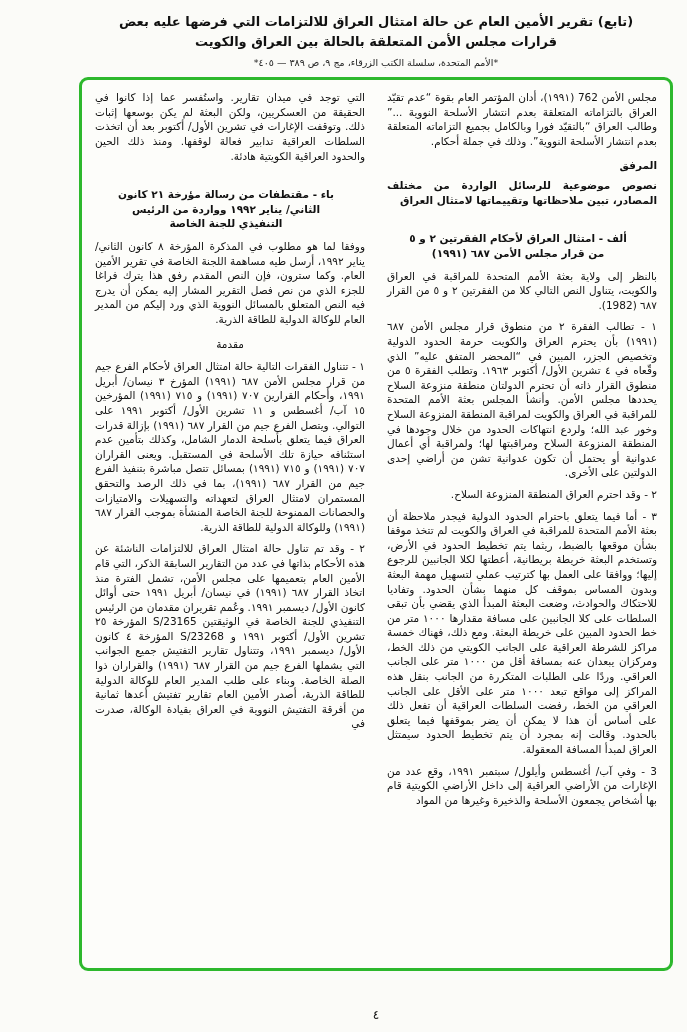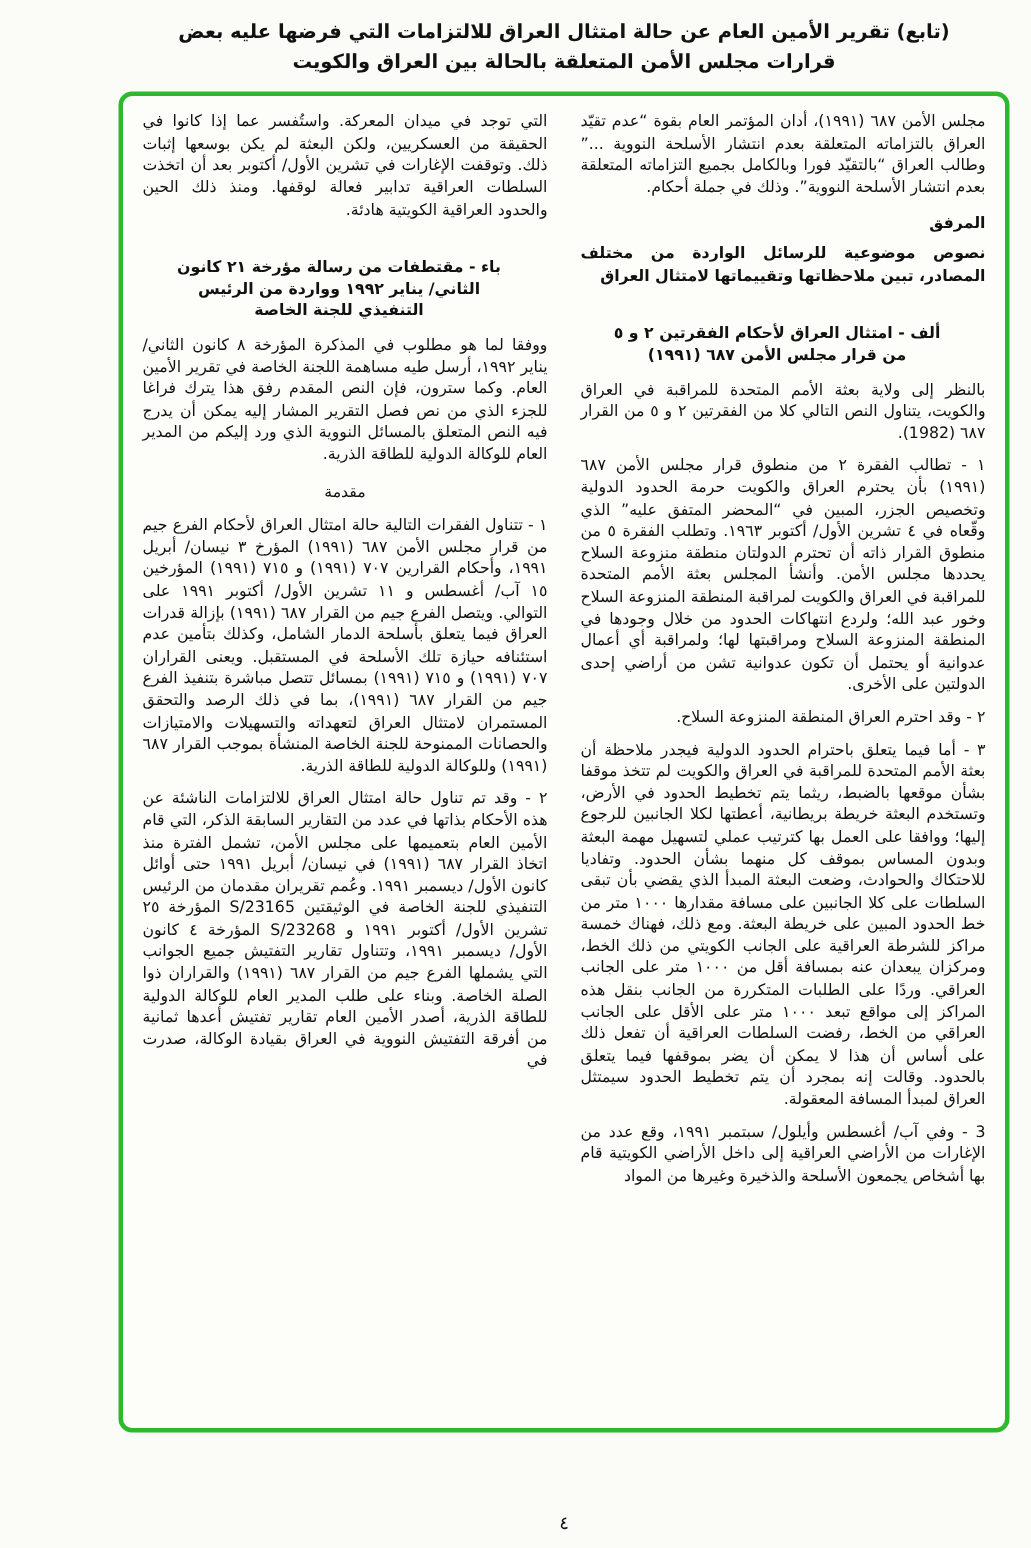--- a/index.html
+++ b/index.html
@@ -72,36 +72,37 @@
   }
 </style>
 </head>
 <body>
 
 <div class="page">
 
   <header class="doc-header">
     <div class="title">(تابع) تقرير الأمين العام عن حالة امتثال العراق للالتزامات التي فرضها عليه بعض</div>
     <div class="title">قرارات مجلس الأمن المتعلقة بالحالة بين العراق والكويت</div>
+    <div class="citation">*الأمم المتحدة، سلسلة الكتب الزرقاء، مج ٩، ص ٣٨٩ — ٤٠٥*</div>
   </header>
 
   <section class="green-box">
     <div class="col" id="col-right">
-        <div class="blk p">مجلس الأمن ٦٨٧ (١٩٩١)، أدان المؤتمر العام بقوة “عدم تقيّد العراق بالتزاماته المتعلقة بعدم انتشار الأسلحة النووية ...” وطالب العراق “بالتقيّد فورا وبالكامل بجميع التزاماته المتعلقة بعدم انتشار الأسلحة النووية”. وذلك في جملة أحكام.</div>
+        <div class="blk p">مجلس الأمن 762 (١٩٩١)، أدان المؤتمر العام بقوة “عدم تقيّد العراق بالتزاماته المتعلقة بعدم انتشار الأسلحة النووية ...” وطالب العراق “بالتقيّد فورا وبالكامل بجميع التزاماته المتعلقة بعدم انتشار الأسلحة النووية”. وذلك في جملة أحكام.</div>
         <div class="blk h">المرفق</div>
         <div class="blk p-bold">نصوص موضوعية للرسائل الواردة من مختلف المصادر، تبين ملاحظاتها وتقييماتها لامتثال العراق</div>
         <div class="blk h-hang">ألف - امتثال العراق لأحكام الفقرتين ٢ و ٥ من قرار مجلس الأمن ٦٨٧ (١٩٩١)</div>
         <div class="blk p">بالنظر إلى ولاية بعثة الأمم المتحدة للمراقبة في العراق والكويت، يتناول النص التالي كلا من الفقرتين ٢ و ٥ من القرار ٦٨٧ (1982).</div>
         <div class="blk p">١ - تطالب الفقرة ٢ من منطوق قرار مجلس الأمن ٦٨٧ (١٩٩١) بأن يحترم العراق والكويت حرمة الحدود الدولية وتخصيص الجزر، المبين في “المحضر المتفق عليه” الذي وقّعاه في ٤ تشرين الأول/ أكتوبر ١٩٦٣. وتطلب الفقرة ٥ من منطوق القرار ذاته أن تحترم الدولتان منطقة منزوعة السلاح يحددها مجلس الأمن. وأنشأ المجلس بعثة الأمم المتحدة للمراقبة في العراق والكويت لمراقبة المنطقة المنزوعة السلاح وخور عبد الله؛ ولردع انتهاكات الحدود من خلال وجودها في المنطقة المنزوعة السلاح ومراقبتها لها؛ ولمراقبة أي أعمال عدوانية أو يحتمل أن تكون عدوانية تشن من أراضي إحدى الدولتين على الأخرى.</div>
         <div class="blk p">٢ - وقد احترم العراق المنطقة المنزوعة السلاح.</div>
         <div class="blk p">٣ - أما فيما يتعلق باحترام الحدود الدولية فيجدر ملاحظة أن بعثة الأمم المتحدة للمراقبة في العراق والكويت لم تتخذ موقفا بشأن موقعها بالضبط، ريثما يتم تخطيط الحدود في الأرض، وتستخدم البعثة خريطة بريطانية، أعطتها لكلا الجانبين للرجوع إليها؛ ووافقا على العمل بها كترتيب عملي لتسهيل مهمة البعثة وبدون المساس بموقف كل منهما بشأن الحدود. وتفاديا للاحتكاك والحوادث، وضعت البعثة المبدأ الذي يقضي بأن تبقى السلطات على كلا الجانبين على مسافة مقدارها ١٠٠٠ متر من خط الحدود المبين على خريطة البعثة. ومع ذلك، فهناك خمسة مراكز للشرطة العراقية على الجانب الكويتي من ذلك الخط، ومركزان يبعدان عنه بمسافة أقل من ١٠٠٠ متر على الجانب العراقي. وردًا على الطلبات المتكررة من الجانب بنقل هذه المراكز إلى مواقع تبعد ١٠٠٠ متر على الأقل على الجانب العراقي من الخط، رفضت السلطات العراقية أن تفعل ذلك على أساس أن هذا لا يمكن أن يضر بموقفها فيما يتعلق بالحدود. وقالت إنه بمجرد أن يتم تخطيط الحدود سيمتثل العراق لمبدأ المسافة المعقولة.</div>
         <div class="blk p">3 - وفي آب/ أغسطس وأيلول/ سبتمبر ١٩٩١، وقع عدد من الإغارات من الأراضي العراقية إلى داخل الأراضي الكويتية قام بها أشخاص يجمعون الأسلحة والذخيرة وغيرها من المواد</div>
       </div>
     <div class="col" id="col-left">
-        <div class="blk p">التي توجد في ميدان المعركة. واستُفسر عما إذا كانوا في الحقيقة من العسكريين، ولكن البعثة لم يكن بوسعها إثبات ذلك. وتوقفت الإغارات في تشرين الأول/ أكتوبر بعد أن اتخذت السلطات العراقية تدابير فعالة لوقفها. ومنذ ذلك الحين والحدود العراقية الكويتية هادئة.</div>
+        <div class="blk p">التي توجد في ميدان تقارير. واستُفسر عما إذا كانوا في الحقيقة من العسكريين، ولكن البعثة لم يكن بوسعها إثبات ذلك. وتوقفت الإغارات في تشرين الأول/ أكتوبر بعد أن اتخذت السلطات العراقية تدابير فعالة لوقفها. ومنذ ذلك الحين والحدود العراقية الكويتية هادئة.</div>
         <div class="blk h-hang">باء - مقتطفات من رسالة مؤرخة ٢١ كانون الثاني/ يناير ١٩٩٢ وواردة من الرئيس التنفيذي للجنة الخاصة</div>
         <div class="blk p">ووفقا لما هو مطلوب في المذكرة المؤرخة ٨ كانون الثاني/ يناير ١٩٩٢، أرسل طيه مساهمة اللجنة الخاصة في تقرير الأمين العام. وكما سترون، فإن النص المقدم رفق هذا يترك فراغا للجزء الذي من نص فصل التقرير المشار إليه يمكن أن يدرج فيه النص المتعلق بالمسائل النووية الذي ورد إليكم من المدير العام للوكالة الدولية للطاقة الذرية.</div>
         <div class="blk h-center">مقدمة</div>
         <div class="blk p">١ - تتناول الفقرات التالية حالة امتثال العراق لأحكام الفرع جيم من قرار مجلس الأمن ٦٨٧ (١٩٩١) المؤرخ ٣ نيسان/ أبريل ١٩٩١، وأحكام القرارين ٧٠٧ (١٩٩١) و ٧١٥ (١٩٩١) المؤرخين ١٥ آب/ أغسطس و ١١ تشرين الأول/ أكتوبر ١٩٩١ على التوالي. ويتصل الفرع جيم من القرار ٦٨٧ (١٩٩١) بإزالة قدرات العراق فيما يتعلق بأسلحة الدمار الشامل، وكذلك بتأمين عدم استئنافه حيازة تلك الأسلحة في المستقبل. ويعنى القراران ٧٠٧ (١٩٩١) و ٧١٥ (١٩٩١) بمسائل تتصل مباشرة بتنفيذ الفرع جيم من القرار ٦٨٧ (١٩٩١)، بما في ذلك الرصد والتحقق المستمران لامتثال العراق لتعهداته والتسهيلات والامتيازات والحصانات الممنوحة للجنة الخاصة المنشأة بموجب القرار ٦٨٧ (١٩٩١) وللوكالة الدولية للطاقة الذرية.</div>
         <div class="blk p">٢ - وقد تم تناول حالة امتثال العراق للالتزامات الناشئة عن هذه الأحكام بذاتها في عدد من التقارير السابقة الذكر، التي قام الأمين العام بتعميمها على مجلس الأمن، تشمل الفترة منذ اتخاذ القرار ٦٨٧ (١٩٩١) في نيسان/ أبريل ١٩٩١ حتى أوائل كانون الأول/ ديسمبر ١٩٩١. وعُمم تقريران مقدمان من الرئيس التنفيذي للجنة الخاصة في الوثيقتين S/23165 المؤرخة ٢٥ تشرين الأول/ أكتوبر ١٩٩١ و S/23268 المؤرخة ٤ كانون الأول/ ديسمبر ١٩٩١، وتتناول تقارير التفتيش جميع الجوانب التي يشملها الفرع جيم من القرار ٦٨٧ (١٩٩١) والقراران ذوا الصلة الخاصة. وبناء على طلب المدير العام للوكالة الدولية للطاقة الذرية، أصدر الأمين العام تقارير تفتيش أعدها ثمانية من أفرقة التفتيش النووية في العراق بقيادة الوكالة، صدرت في</div>
       </div>
   </section>
 
   <footer class="page-footer">
     <span>٤</span>

